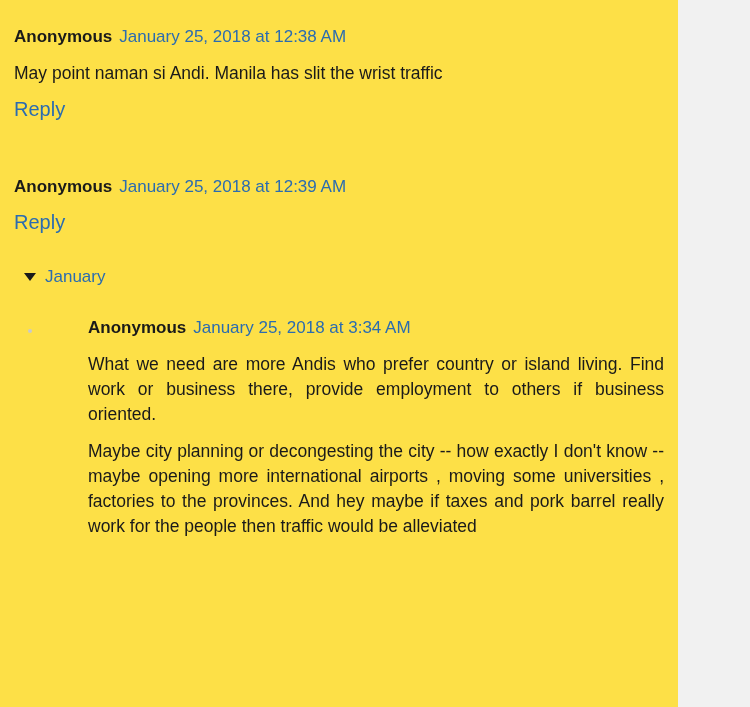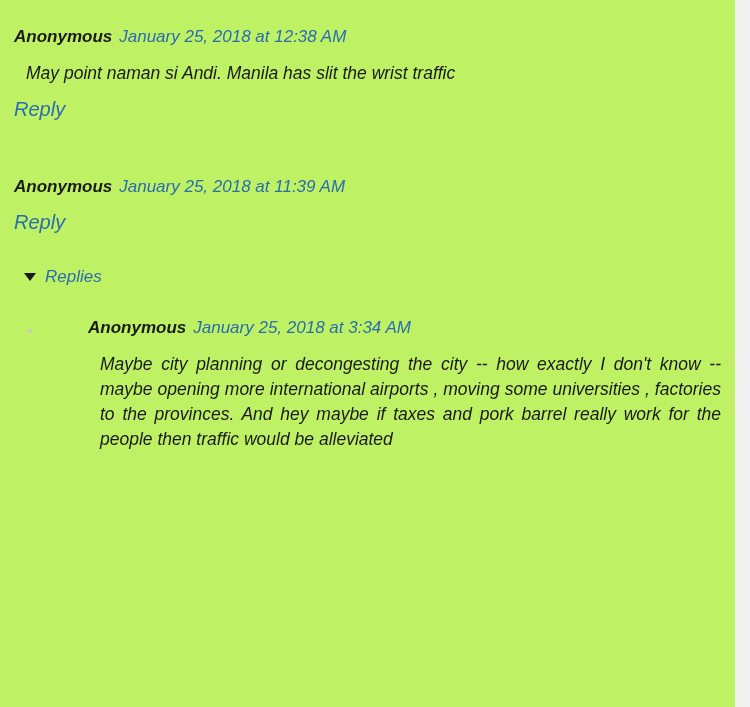--- a/index.html
+++ b/index.html
@@ -8,26 +8,25 @@
   }
   body {
     width: 750px;
     height: 707px;
     background: #f1f1f1;
     font-family: "Liberation Sans", sans-serif;
     color: #1a1a1a;
     overflow: hidden;
   }
   .page {
-    width: 735px;
+    width: 678px;
     height: 707px;
     box-sizing: border-box;
     padding: 26px 14px 0 14px;
-    background: #bef264;
-    font-style: italic;
+    background: #fde047;
   }
   .comment {
     margin-bottom: 0;
   }
   .comment-head {
     font-size: 17px;
     line-height: 22px;
     margin-bottom: 13px;
     white-space: nowrap;
   }
@@ -39,21 +38,21 @@
   .timestamp {
     color: #2b6cb0;
     font-size: 17px;
     margin-left: 7px;
     text-decoration: none;
   }
   .body-text {
     font-size: 17.5px;
     line-height: 25px;
     color: #1a1a1a;
-    margin: 0 0 12px 12px;
+    margin: 0 0 12px 0;
     max-width: 730px;
   }
   .reply-link {
     display: inline-block;
     color: #2b6cb0;
     font-size: 20px;
     line-height: 22px;
     text-decoration: none;
     margin-bottom: 0;
   }
@@ -112,33 +111,34 @@
       <span class="author">Anonymous</span><a class="timestamp" href="#">January 25, 2018 at 12:38 AM</a>
     </div>
     <p class="body-text">May point naman si Andi. Manila has slit the wrist traffic</p>
     <a class="reply-link" href="#">Reply</a>
   </div>
 
   <div class="spacer-lg"></div>
 
   <div class="comment">
     <div class="comment-head">
-      <span class="author">Anonymous</span><a class="timestamp" href="#">January 25, 2018 at 11:39 AM</a>
+      <span class="author">Anonymous</span><a class="timestamp" href="#">January 25, 2018 at 12:39 AM</a>
     </div>
     <a class="reply-link" href="#">Reply</a>
   </div>
 
   <div class="spacer-md"></div>
 
   <div class="replies-toggle">
     <span class="caret"></span>
-    <span class="replies-label">Replies</span>
+    <span class="replies-label">January</span>
   </div>
 
   <div class="reply-block">
     <span class="reply-bullet"></span>
     <div class="comment-head">
       <span class="author">Anonymous</span><a class="timestamp" href="#">January 25, 2018 at 3:34 AM</a>
     </div>
+    <p class="body-text justified">What we need are more Andis who prefer country or island living. Find work or business there, provide employment to others if business oriented.</p>
     <p class="body-text justified last-para">Maybe city planning or decongesting the city -- how exactly I don't know -- maybe opening more international airports , moving some universities , factories to the provinces. And hey maybe if taxes and pork barrel really work for the people then traffic would be alleviated</p>
   </div>
 
 </div>
 
 </body></html>

